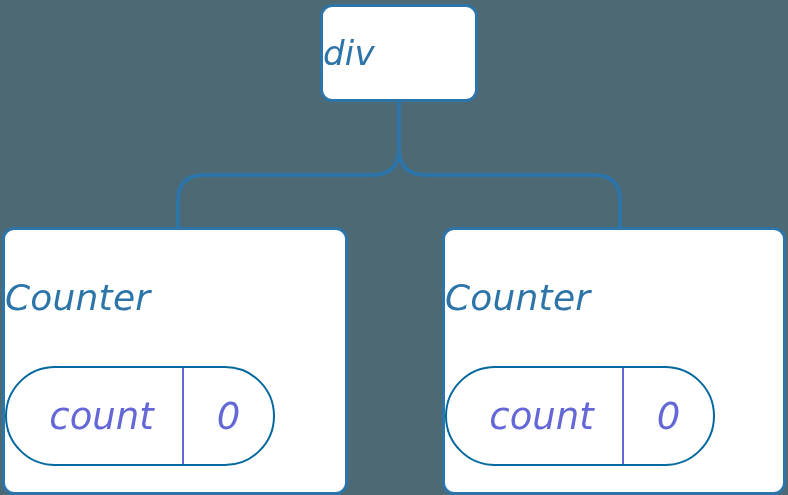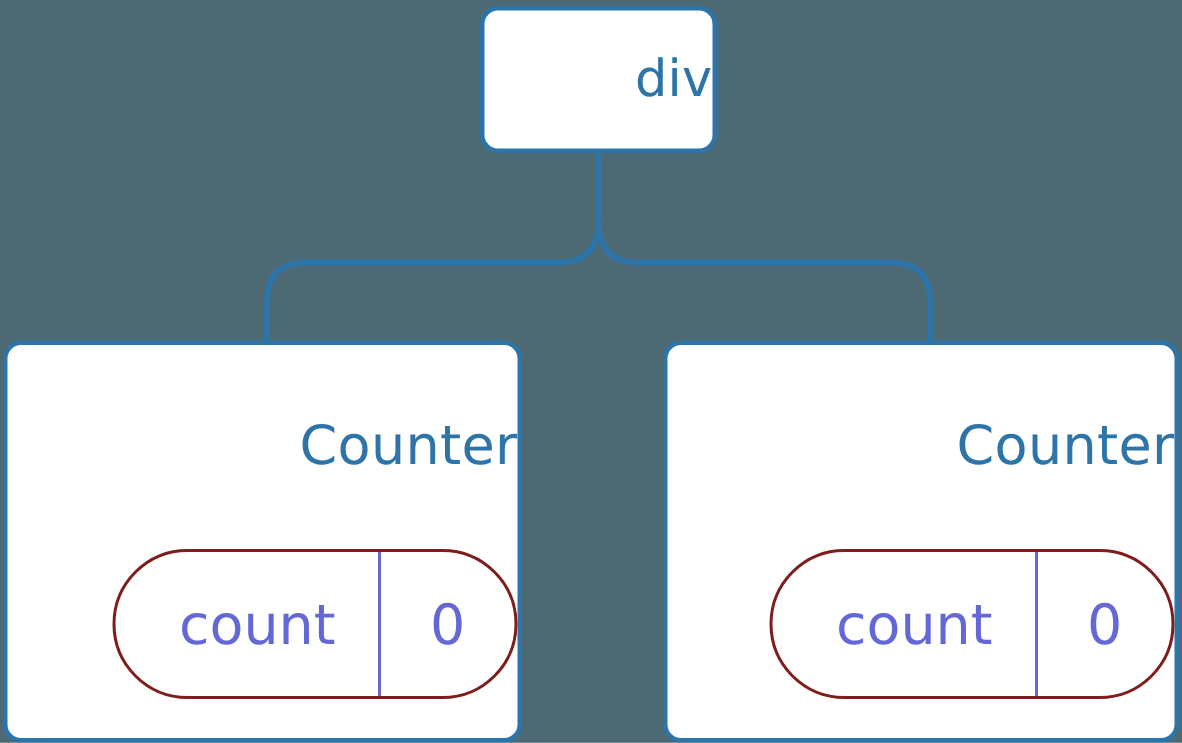--- a/index.html
+++ b/index.html
@@ -31,21 +31,22 @@
   
   .node {
     position: absolute;
     z-index: 2;
     background: #ffffff;
     border: 3px solid #2d74a8;
     border-radius: 12px;
     box-sizing: border-box;
     display: flex;
     flex-direction: column;
-    align-items: flex-end;
+    align-items: flex-start;
+    font-style: italic;
   }
   .node-root {
     left: 320px;
     top: 4px;
     width: 158px;
     height: 98px;
     justify-content: center;
   }
   .node-title-root {
     color: #2d74a8;
@@ -70,21 +71,21 @@
     line-height: 1;
     margin-top: 50px;
     letter-spacing: 0.2px;
   }
 
   
   .pill {
     position: relative;
     margin-top: 26px;
     height: 100px;
-    border: 2px solid #7f1d1d;
+    border: 2px solid #0369a1;
     border-radius: 50px;
     box-sizing: border-box;
     display: flex;
     align-items: stretch;
     background: #ffffff;
   }
   .pill-key, .pill-val {
     display: flex;
     align-items: center;
     justify-content: center;

